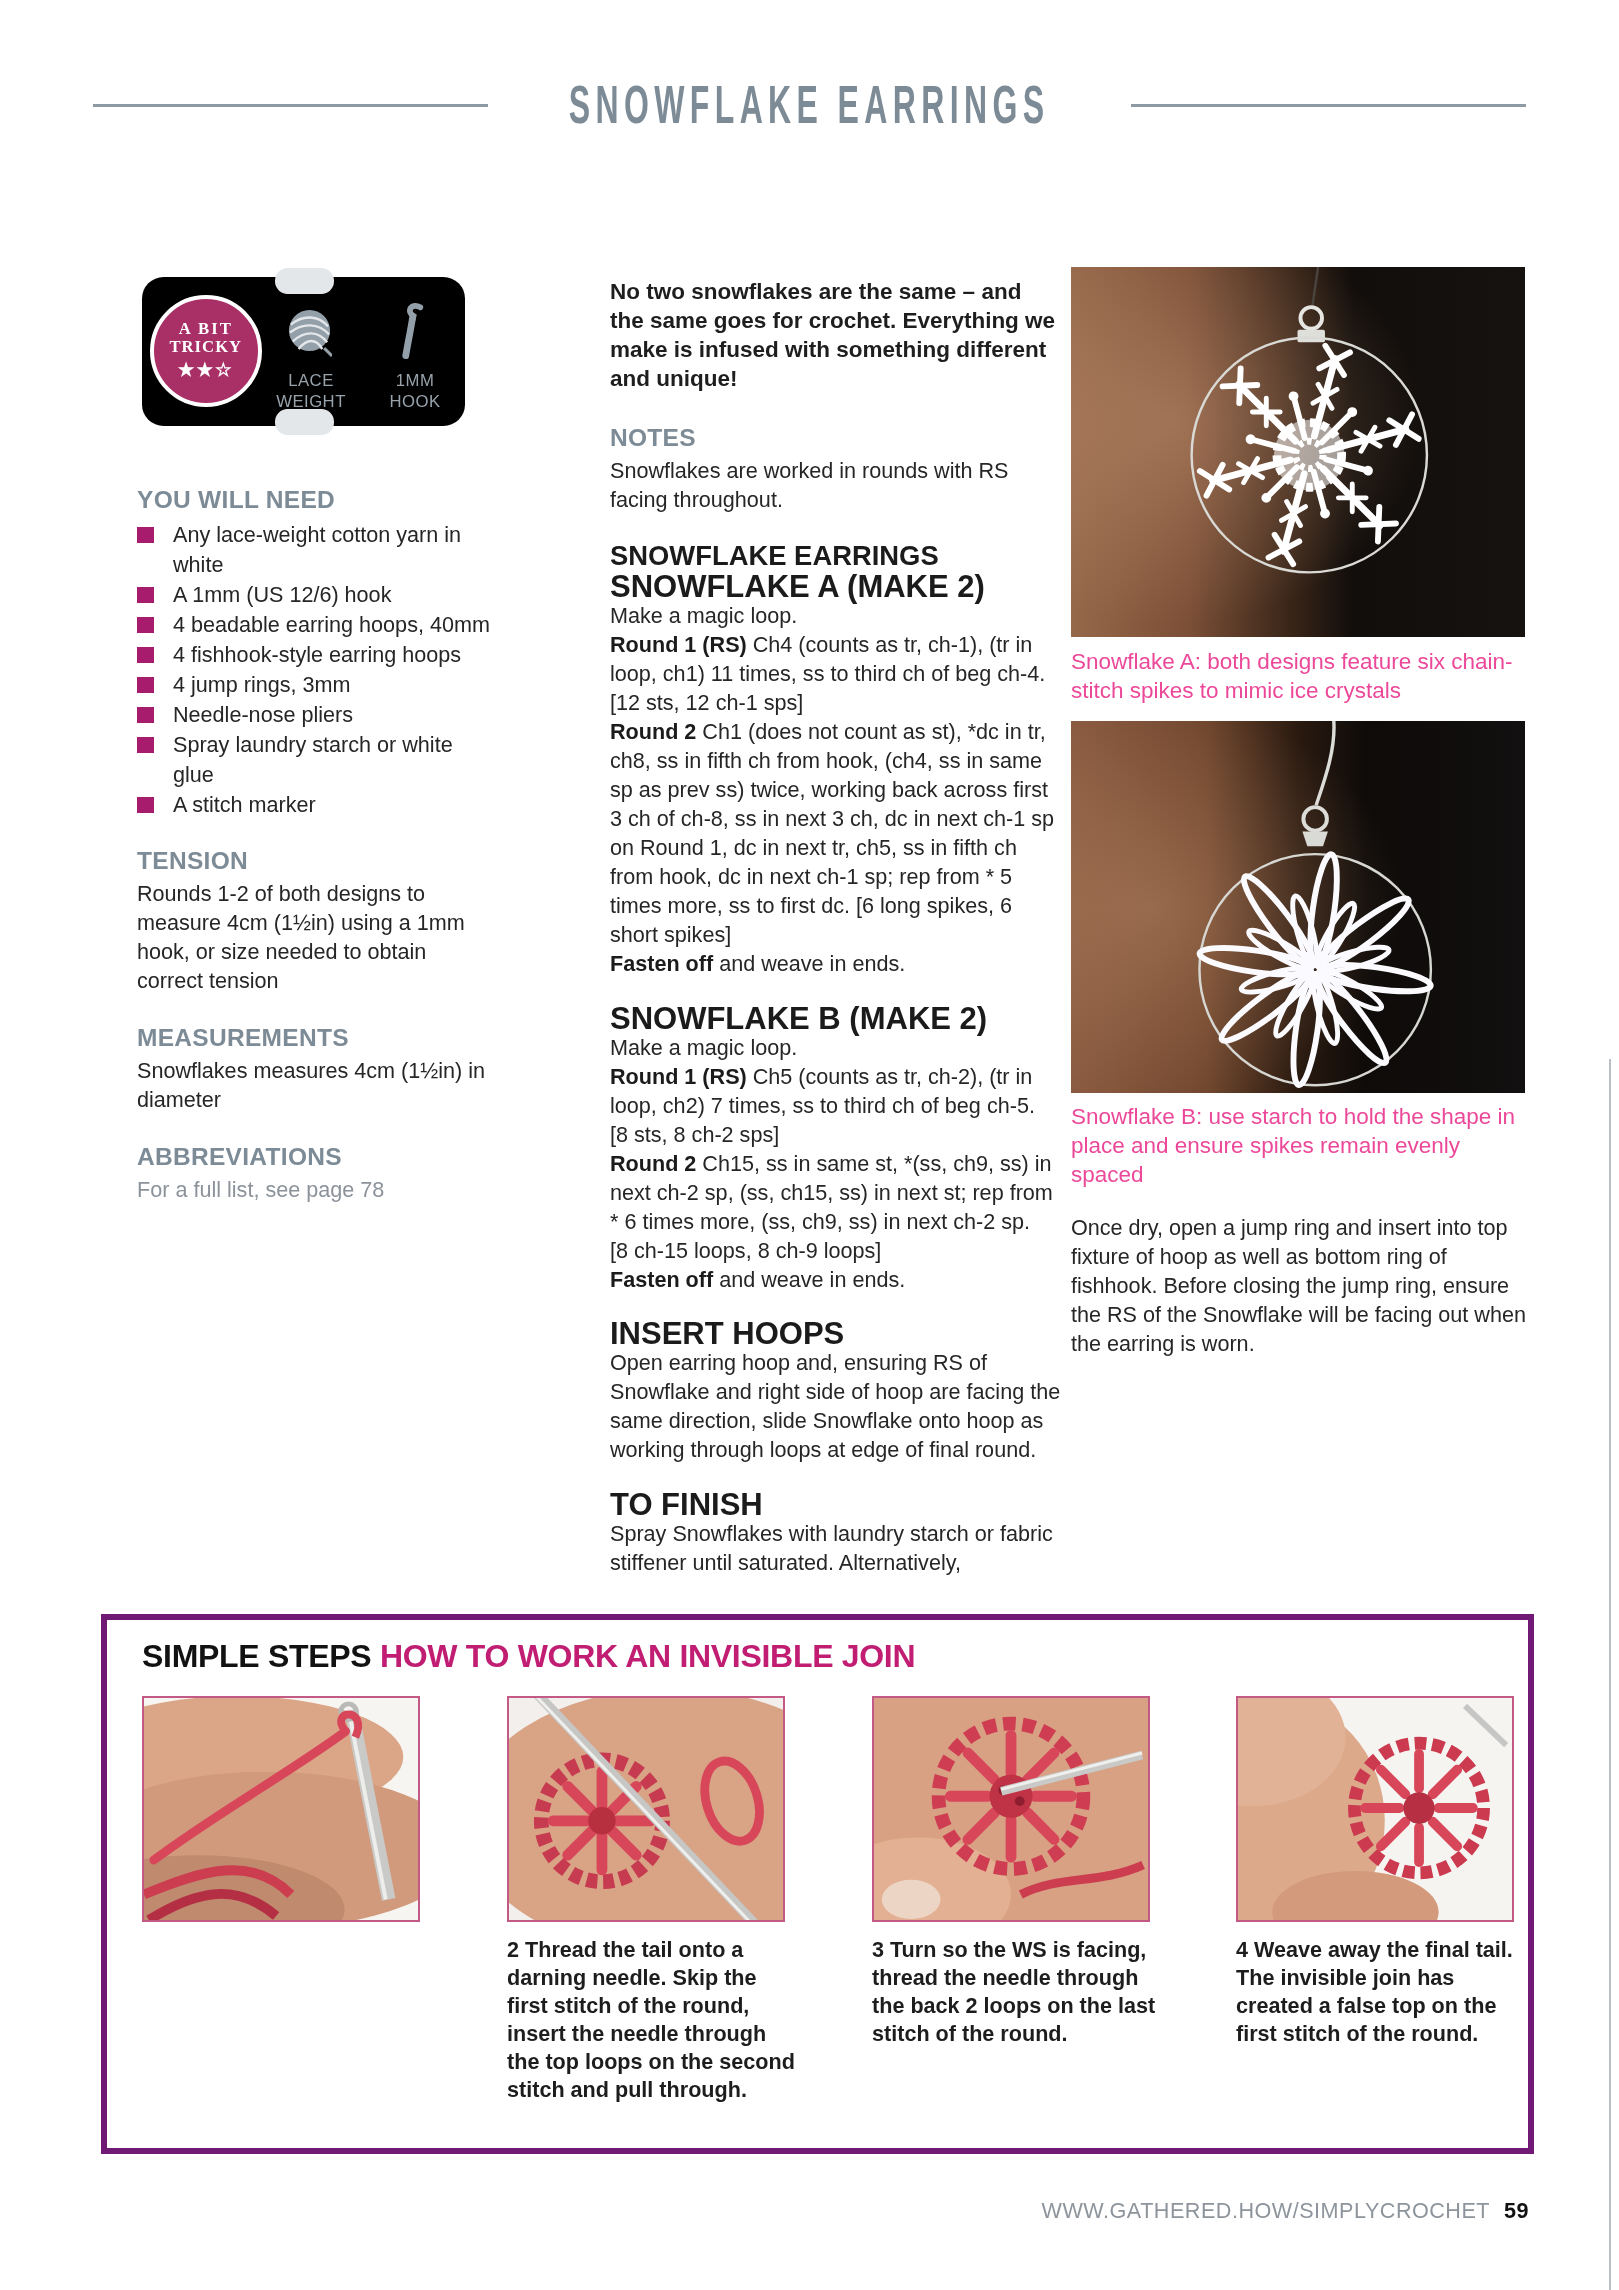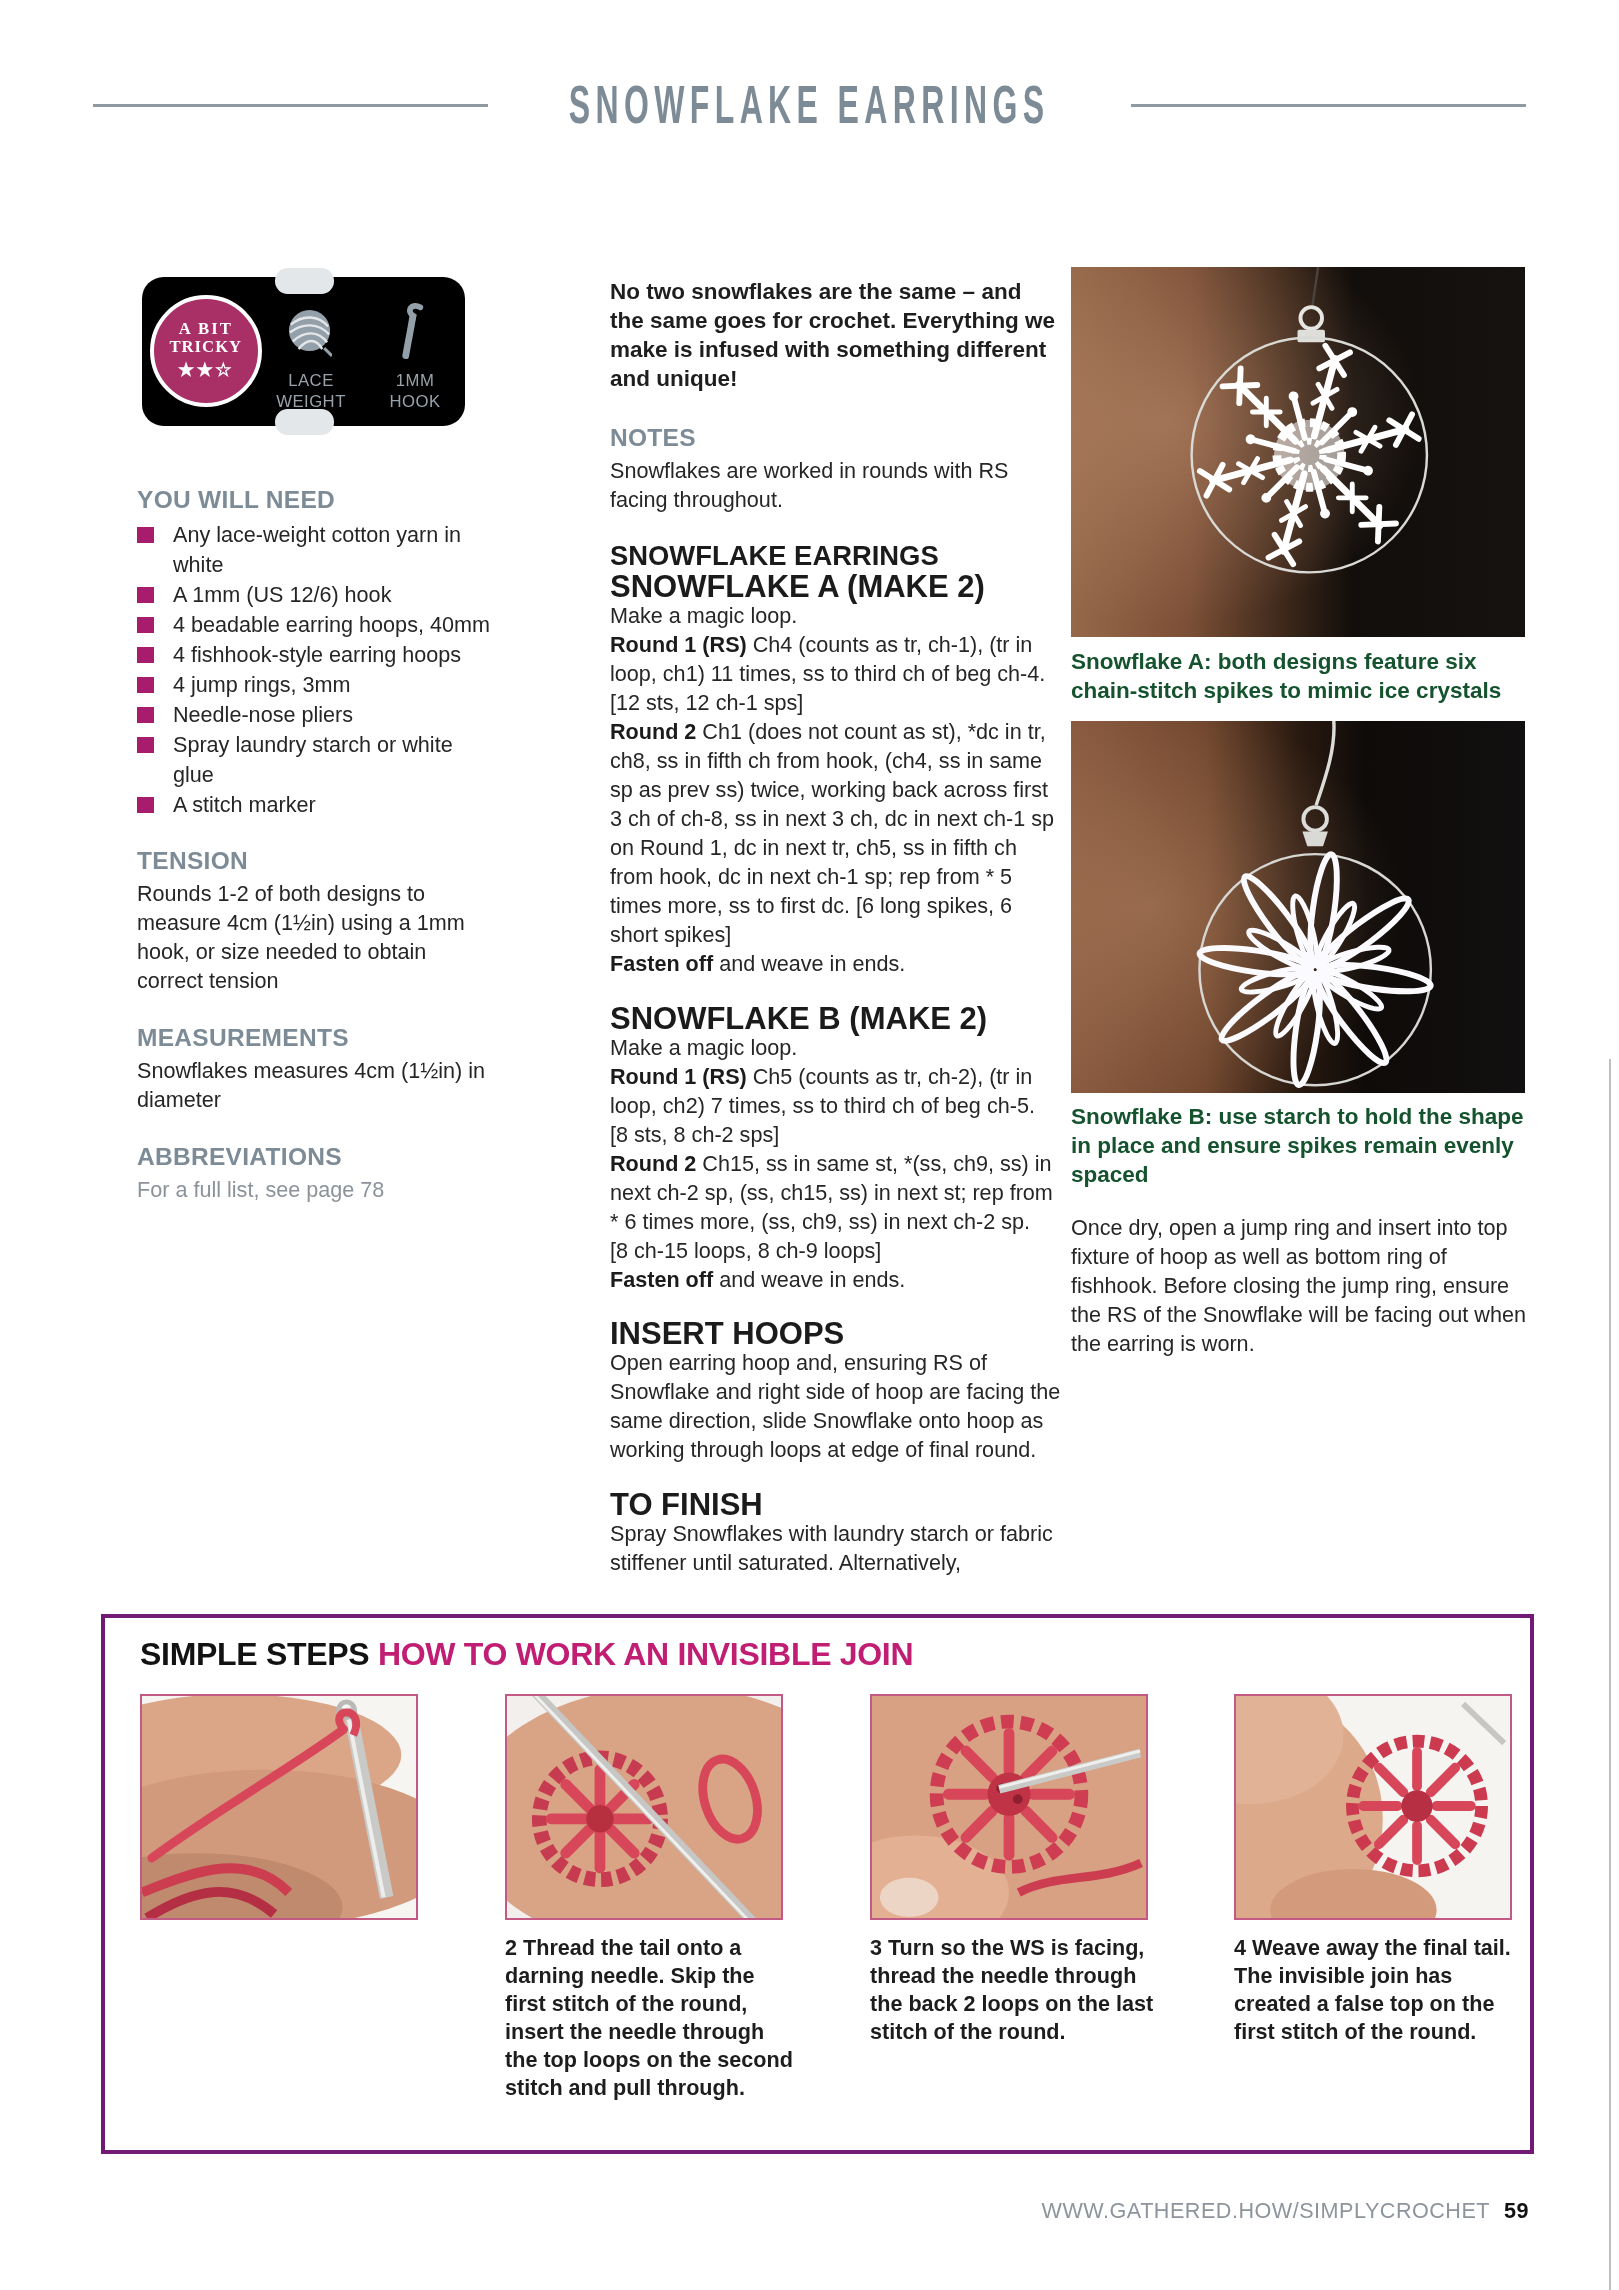--- a/index.html
+++ b/index.html
@@ -42,24 +42,24 @@
   .midcol { left:610px; top:277px; width:451px; }
   .intro { font-size:22.5px; line-height:29px; font-weight:700; margin:0; color:#1e1e1e; }
   .pat p { margin:0; font-size:21.6px; line-height:29px; }
   .pat b { font-weight:700; color:#1b1b1b; }
   .bhead { font-weight:700; color:#1b1b1b; font-size:27.4px; line-height:33px; margin-top:25.5px; }
   .bsub  { font-weight:700; color:#1b1b1b; font-size:31px; line-height:29px; }
 
   
   .photo { background:#111; }
   .photo svg { display:block; width:100%; height:100%; }
-  .cap { font-weight:700; font-size:22.5px; line-height:29px; color:#14532d; }
-
-  
-  .stepbox { left:101px; top:1614px; width:1433px; height:540px; border:4px solid #701a75; box-sizing:border-box; background:#fff; }
+  .cap { font-weight:400; font-size:22.5px; line-height:29px; color:#ec4899; }
+
+  
+  .stepbox { left:101px; top:1614px; width:1433px; height:540px; border:6px solid #701a75; box-sizing:border-box; background:#fff; }
   .sb-head { position:absolute; left:35px; top:17.6px; font-weight:700; font-size:32px; letter-spacing:-0.3px; white-space:nowrap; }
   .sb-head .kick { color:#121212; }
   .sb-head .howto { color:#c01d73; }
   .stepphoto { position:absolute; top:76px; width:274px; height:222px; border:2px solid #c25a85; background:#eee; }
   .stepphoto svg { display:block; width:100%; height:100%; }
   .stepcap { position:absolute; top:316px; width:294px; font-weight:700; font-size:21.6px; line-height:28px; color:#1d1d1d; }
   .stepcap b { font-weight:700; }
 
   
   .footer { left:882px; top:2198px; width:647px; text-align:right; font-size:21.6px; letter-spacing:0.5px; }

